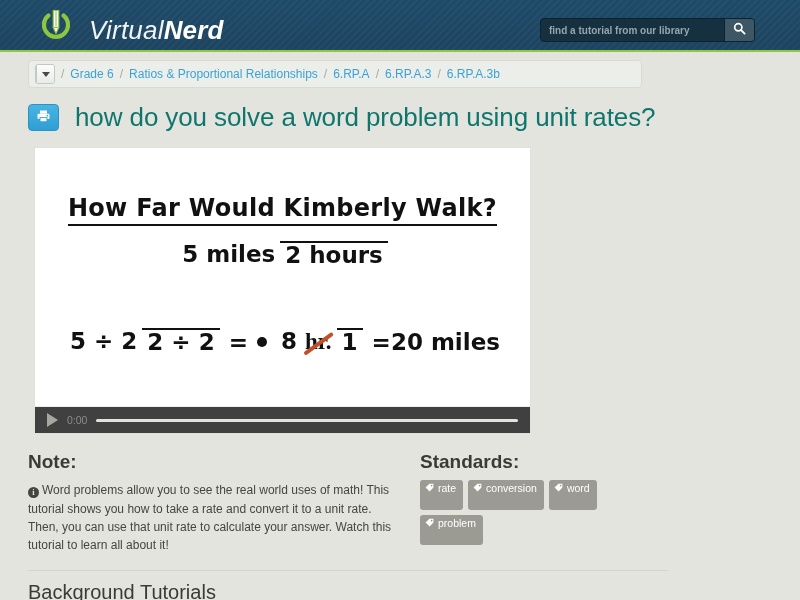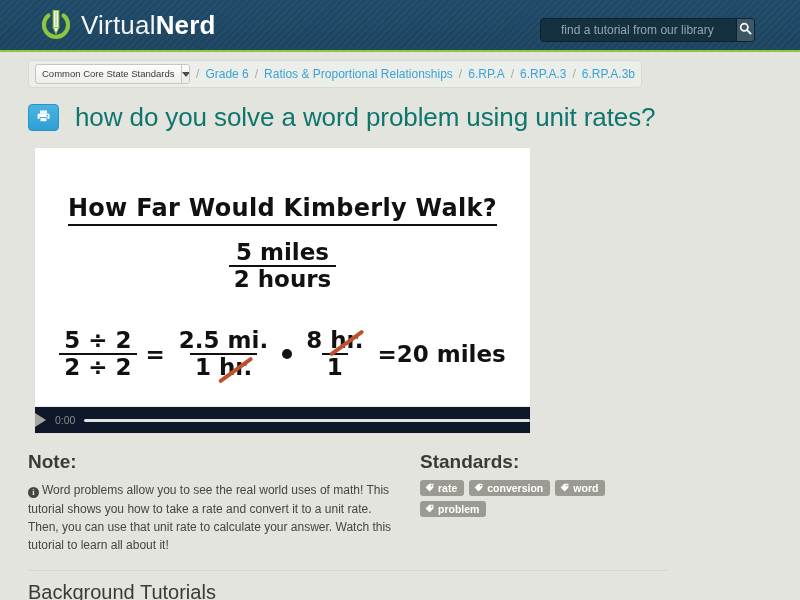--- a/index.html
+++ b/index.html
@@ -29,22 +29,23 @@
       ),
       linear-gradient(#1e4a68, #1d4460);
     border-bottom: 2px solid #8dc63f;
     box-sizing: border-box;
   }
   .logo-wrap {
     position: absolute;
     left: 38px;
     top: 7px;
     display: flex;
-    align-items: center;
-    gap: 7px;
+    align-items: flex-end;
+    gap: 15px;
+    font-style: italic;
   }
   .logo-mark {
     width: 36px;
     height: 36px;
     position: relative;
   }
   .logo-text {
     font-size: 26px;
     letter-spacing: 0.2px;
     color: #ffffff;
@@ -67,22 +68,23 @@
     box-sizing: border-box;
     overflow: hidden;
   }
   .search-input {
     flex: 1;
     border: 0;
     outline: 0;
     background: transparent;
     color: #b9c4cb;
     font-family: "Liberation Sans", sans-serif;
-    font-size: 12px;
-    padding: 0 20px;
+    font-size: 10px;
+    padding: 0 8px;
+    font-weight: bold;
   }
   .search-input::placeholder { color: #97a5af; }
   .search-btn {
     width: 30px;
     background: #3d5765;
     border: 0;
     border-left: 1px solid #0d2230;
     cursor: pointer;
     display: flex;
     align-items: center;
@@ -197,21 +199,21 @@
     font-weight: bold;
     letter-spacing: 0.3px;
   }
   .board-title span {
     border-bottom: 2.5px solid #111;
     padding-bottom: 2px;
     margin-top: 17px;
   }
   .frac {
     display: inline-flex;
-    flex-direction: column;
+    flex-direction: row;
     align-items: center;
     vertical-align: middle;
     line-height: 1.08;
   }
   .frac .num { padding: 0 5px; }
   .frac .den { padding: 0 5px; border-top: 2.5px solid #111; text-align: center; }
   .rate-frac {
     position: absolute;
     top: 92px;
     left: 0; right: 0;
@@ -230,38 +232,38 @@
     font-size: 23px;
     font-weight: bold;
     margin-top: 17px;
   }
   .dot {
     width: 10px; height: 10px;
     background: #111;
     border-radius: 50%;
     display: inline-block;
   }
-  .strike { position: relative; display: inline-block; }
+  .strike { position: relative; display: inline-block; font-family: Liberation Serif, serif; }
   .strike::after {
     content: "";
     position: absolute;
     left: -4px; right: -4px;
     top: 50%;
     height: 3.5px;
     background: #c0502a;
     transform: rotate(-36deg);
     border-radius: 2px;
   }
   .video-controls {
     height: 26px;
     border-top: 1px solid #eceeea;
-    background: #0f172a;
-    display: flex;
-    align-items: center;
-    padding: 0 0;
+    background: #404040;
+    display: flex;
+    align-items: center;
+    padding: 0 12px;
     gap: 9px;
   }
   .play-tri {
     width: 0; height: 0;
     border-top: 7px solid transparent;
     border-bottom: 7px solid transparent;
     border-left: 11px solid #a7a7a2;
     cursor: pointer;
   }
   .time-label { font-size: 10.5px; color: #8c8c88; }
@@ -310,25 +312,24 @@
     font-family: "Liberation Serif", serif;
   }
   .tags { display: flex; flex-wrap: wrap; gap: 5px; }
   .tag {
     display: inline-flex;
     align-items: center;
     gap: 4px;
     background: #9b9b94;
     color: #ffffff;
     font-size: 10.5px;
-    padding: 2px 7px 2px 5px;
+    padding: 2px 7px 16px 5px;
     border-radius: 3px;
     cursor: pointer;
     white-space: nowrap;
-    font-weight: bold;
   }
 
   
   .bg-tut {
     margin: 16px 0 0 28px;
     width: 640px;
     border-top: 1px solid #d3d5ce;
     padding-top: 10px;
   }
   .bg-tut h2 {
@@ -364,21 +365,20 @@
           <circle cx="5.3" cy="5.3" r="3.6" stroke="#ffffff" stroke-width="1.7" fill="none"></circle>
           <line x1="8.1" y1="8.1" x2="11.6" y2="11.6" stroke="#ffffff" stroke-width="1.9" stroke-linecap="round"></line>
         </svg>
       </span>
     </button>
   </div>
 </div>
 
 <div class="crumb-bar">
   <span class="std-select">
-    <span class="label">Common Core State Standards</span>
     <span class="caret-btn">
       <span class="caret"></span>
     </span>
   </span>
 
   <span class="crumb-sep">/</span>
   <a class="crumb-link">Grade 6</a>
   <span class="crumb-sep">/</span>
   <a class="crumb-link">Ratios &amp; Proportional Relationships</a>
   <span class="crumb-sep">/</span>
@@ -418,24 +418,20 @@
     </div>
 
     <div class="equation">
       <span class="frac">
         <span class="num">5 ÷ 2</span>
         <span class="den">2 ÷ 2</span>
       </span>
 
       <span>=</span>
 
-      <span class="frac">
-        <span class="num">2.5 mi.</span>
-        <span class="den"><span>1 </span><span class="strike">hr.</span></span>
-      </span>
 
       <span class="dot"></span>
 
       <span class="frac">
         <span class="num"><span>8 </span><span class="strike">hr.</span></span>
         <span class="den">1</span>
       </span>
 
       <span>=20 miles</span>
     </div>

